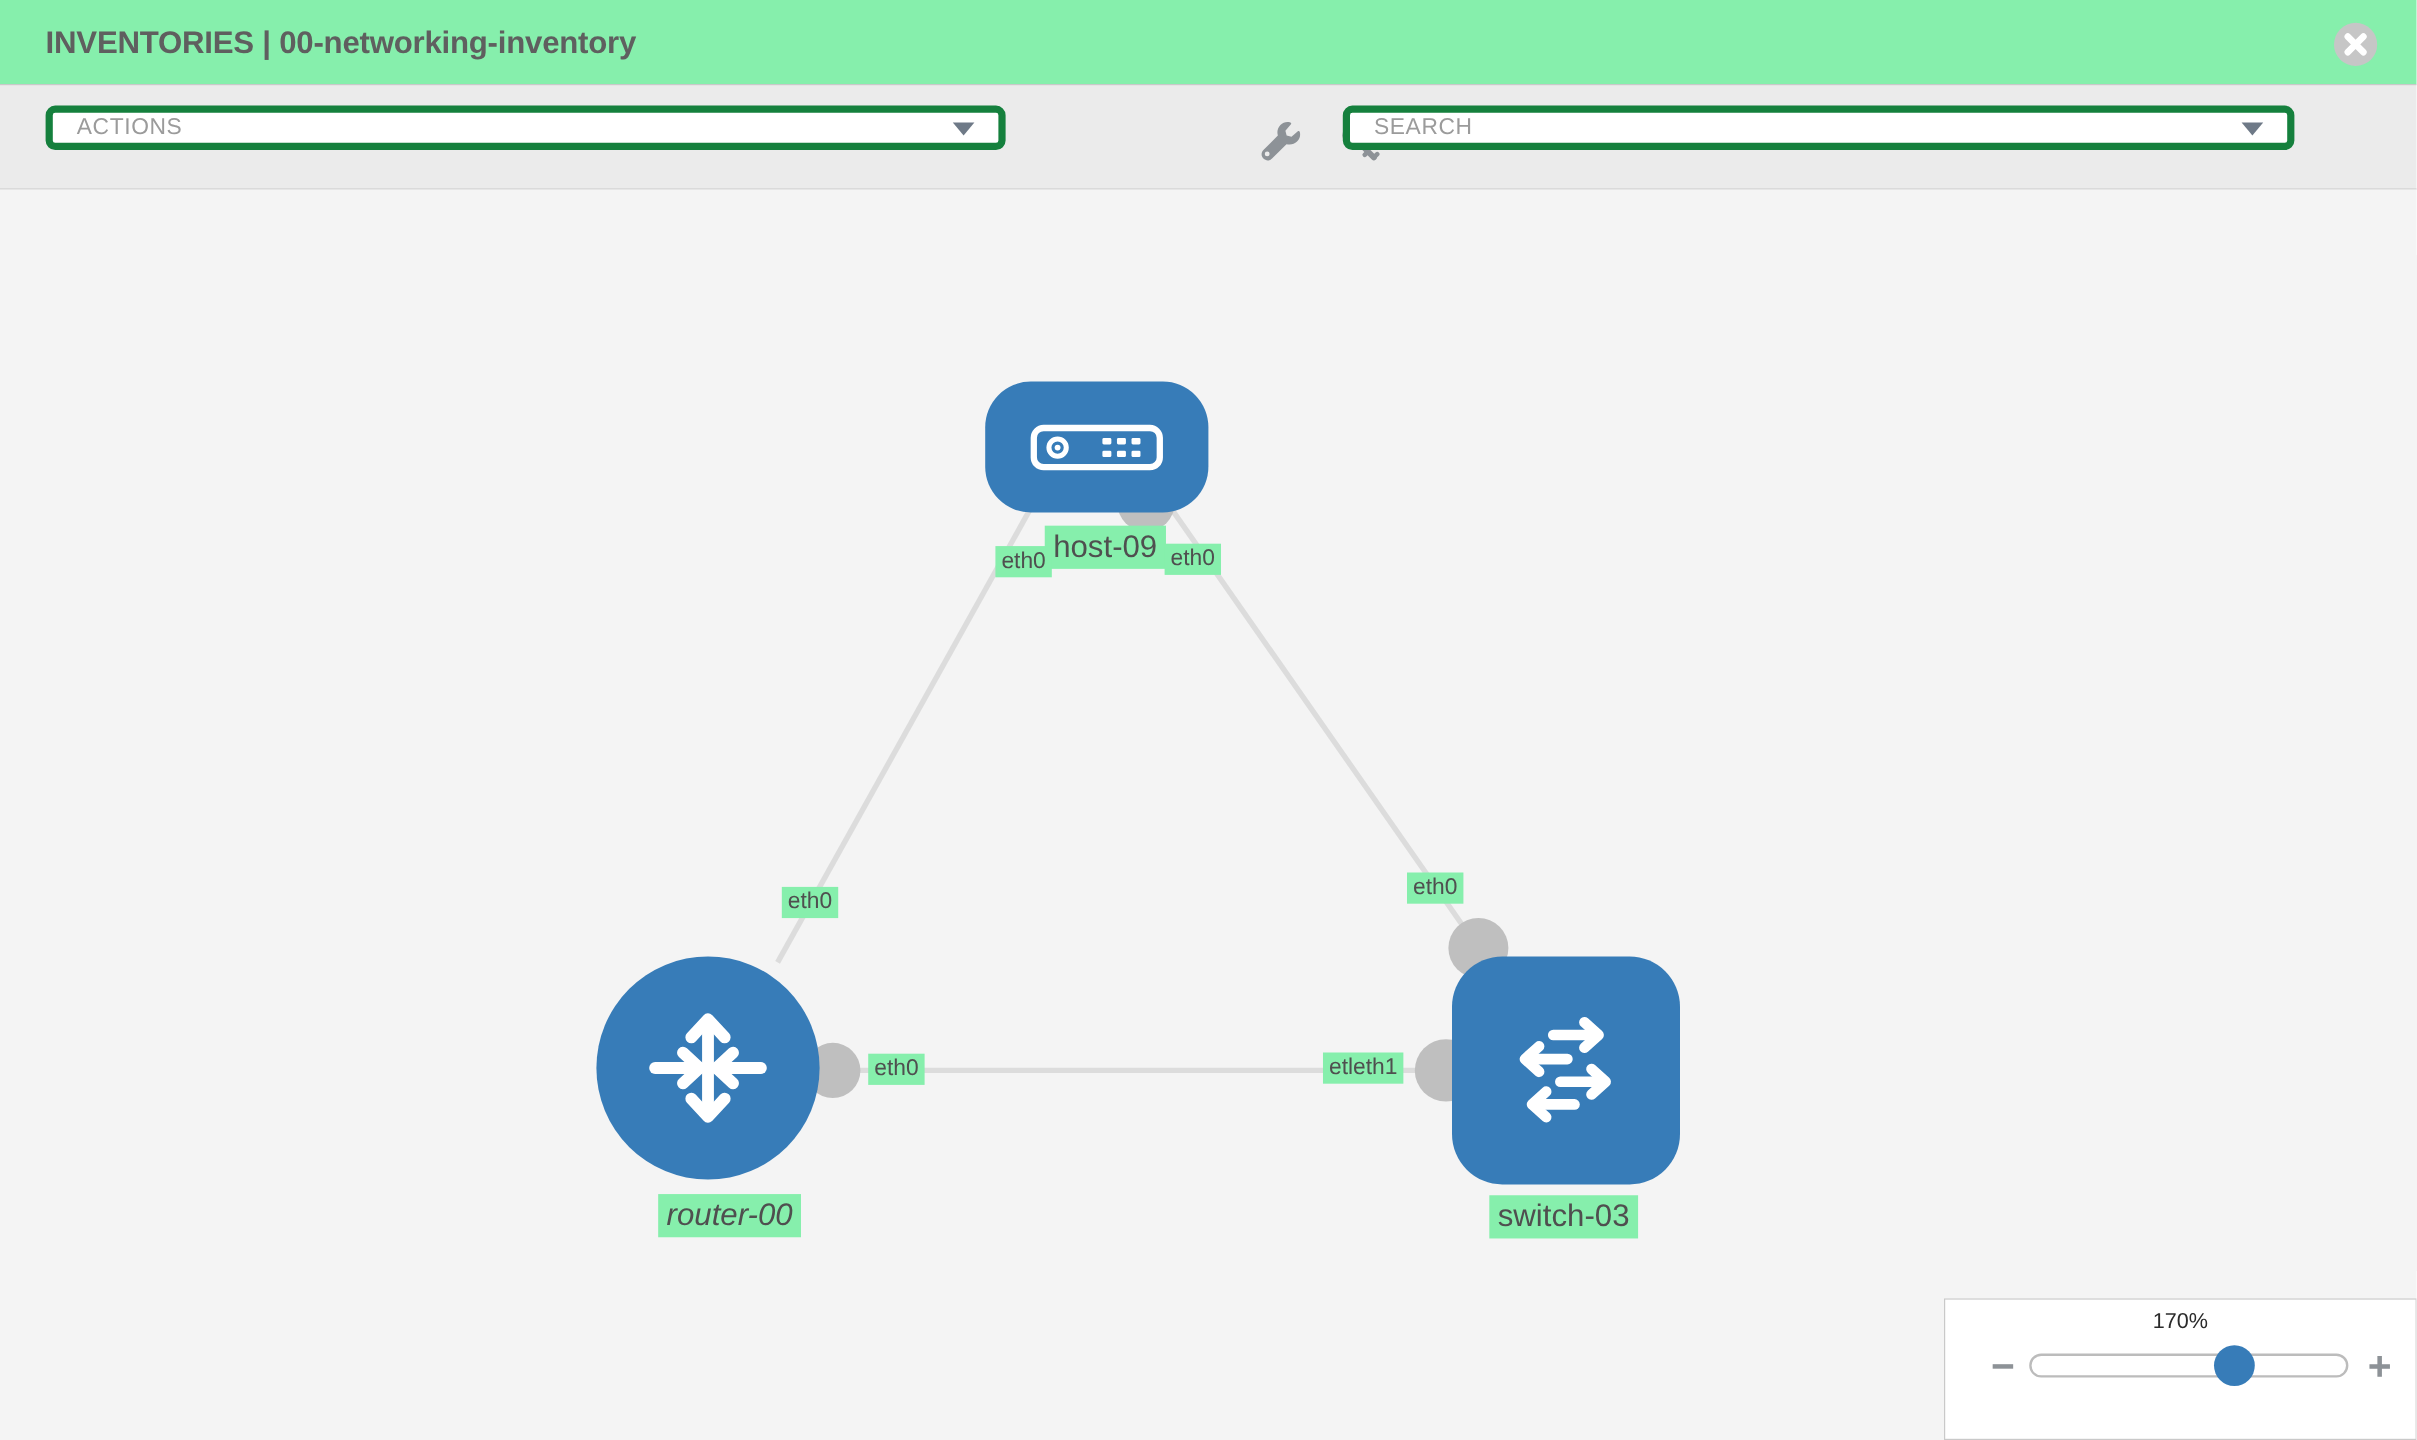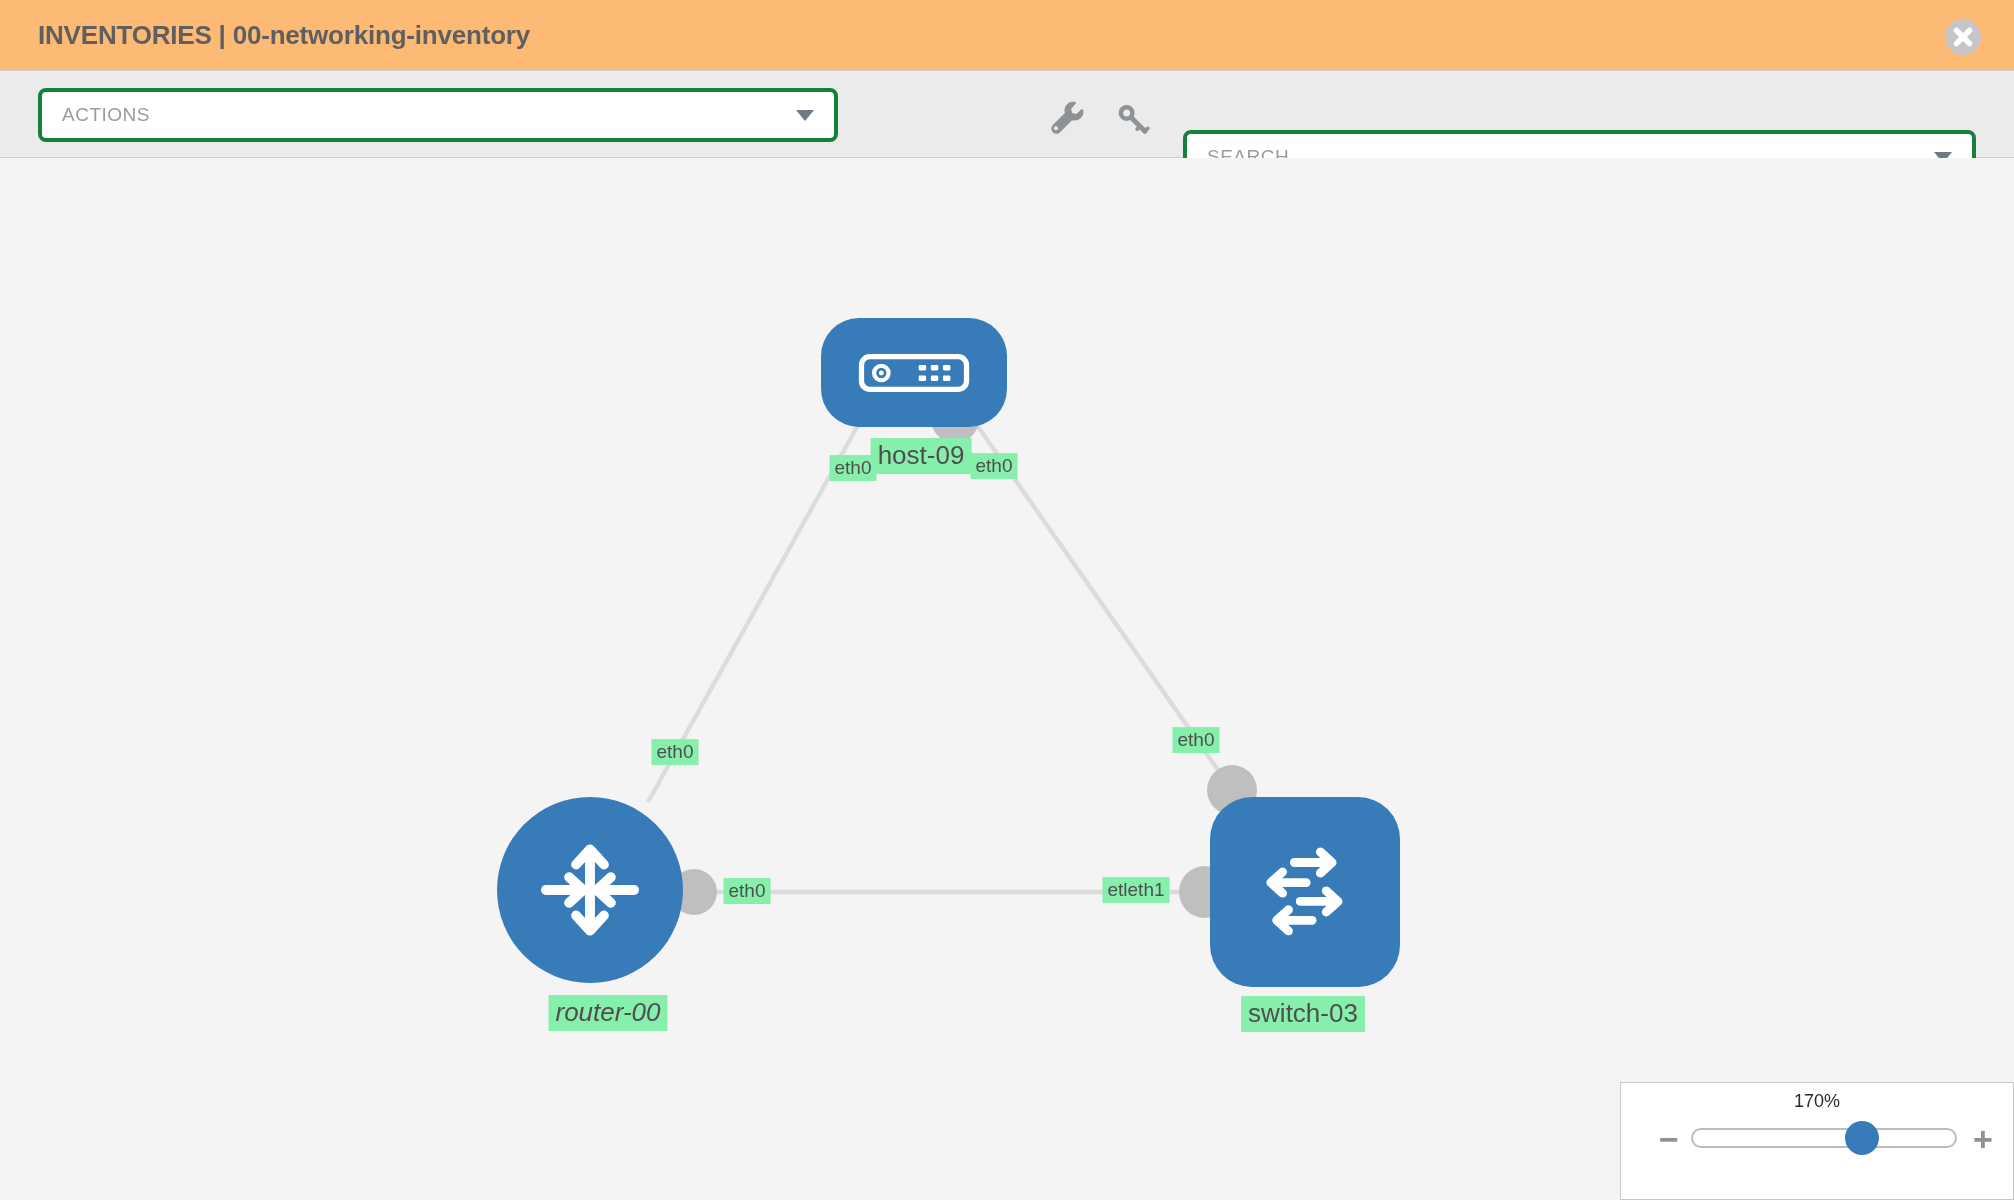--- a/index.html
+++ b/index.html
@@ -1,43 +1,43 @@
 <!DOCTYPE html>
 <html><head>
 <meta charset="utf-8">
 <style>
   html,body{margin:0;padding:0;background:#fff;}
   #stage{
     position:relative;width:2014px;height:1200px;overflow:hidden;
     font-family:"Liberation Sans","DejaVu Sans",sans-serif;background:#fff;
   }
   
-  #header{position:absolute;left:0;top:0;width:2014px;height:70px;background:#fdba74;}
+  #header{position:absolute;left:0;top:0;width:2014px;height:70px;background:#86efac;}
   #page-title{
     position:absolute;left:38px;top:0;height:70px;display:flex;align-items:center;
     font-size:26px;font-weight:bold;color:#5f5f5f;letter-spacing:-0.2px;
   }
   #close-btn{position:absolute;left:1944px;top:18px;width:38px;height:38px;cursor:pointer;}
   
   #toolbar{
     position:absolute;left:0;top:70px;width:2014px;height:88px;background:#ebebeb;
     border-top:1px solid #c9c9c9;border-bottom:1px solid #cfcfcf;box-sizing:border-box;
   }
   .fake-select{
-    position:absolute;top:17px;height:54px;background:#fff;border:4px solid #15803d;
+    position:absolute;top:17px;height:37px;background:#fff;border:6px solid #15803d;
     border-radius:8px;box-sizing:border-box;display:flex;align-items:center;cursor:pointer;
   }
   .fake-select .sel-label{margin-left:20px;font-size:19px;color:#9b9b9b;letter-spacing:0.5px;}
   .caret{
     position:absolute;right:20px;top:50%;margin-top:-5px;width:0;height:0;
     border-left:9px solid transparent;border-right:9px solid transparent;
     border-top:11px solid #6e7987;
   }
   #actions-select{left:38px;width:800px;}
-  #search-select{left:1183px;width:793px;margin-top:42px;}
+  #search-select{left:1119px;width:793px;}
   .tool-icon-btn{position:absolute;width:36px;height:36px;cursor:pointer;}
   #wrench-btn{left:1048px;top:29px;}
   #key-btn{left:1116px;top:31px;}
   
   #canvas{position:absolute;left:0;top:158px;width:2014px;height:1042px;background:#f4f4f4;overflow:hidden;}
   #edge-layer{position:absolute;left:0;top:0;z-index:1;}
   .node{position:absolute;z-index:2;background:#377cb8;display:flex;align-items:center;justify-content:center;cursor:pointer;}
   #node-host{left:821px;top:160px;width:186px;height:109px;border-radius:38px;}
   #node-router{left:497px;top:639px;width:186px;height:186px;border-radius:50%;}
   #node-switch{left:1210px;top:639px;width:190px;height:190px;border-radius:42px;}

